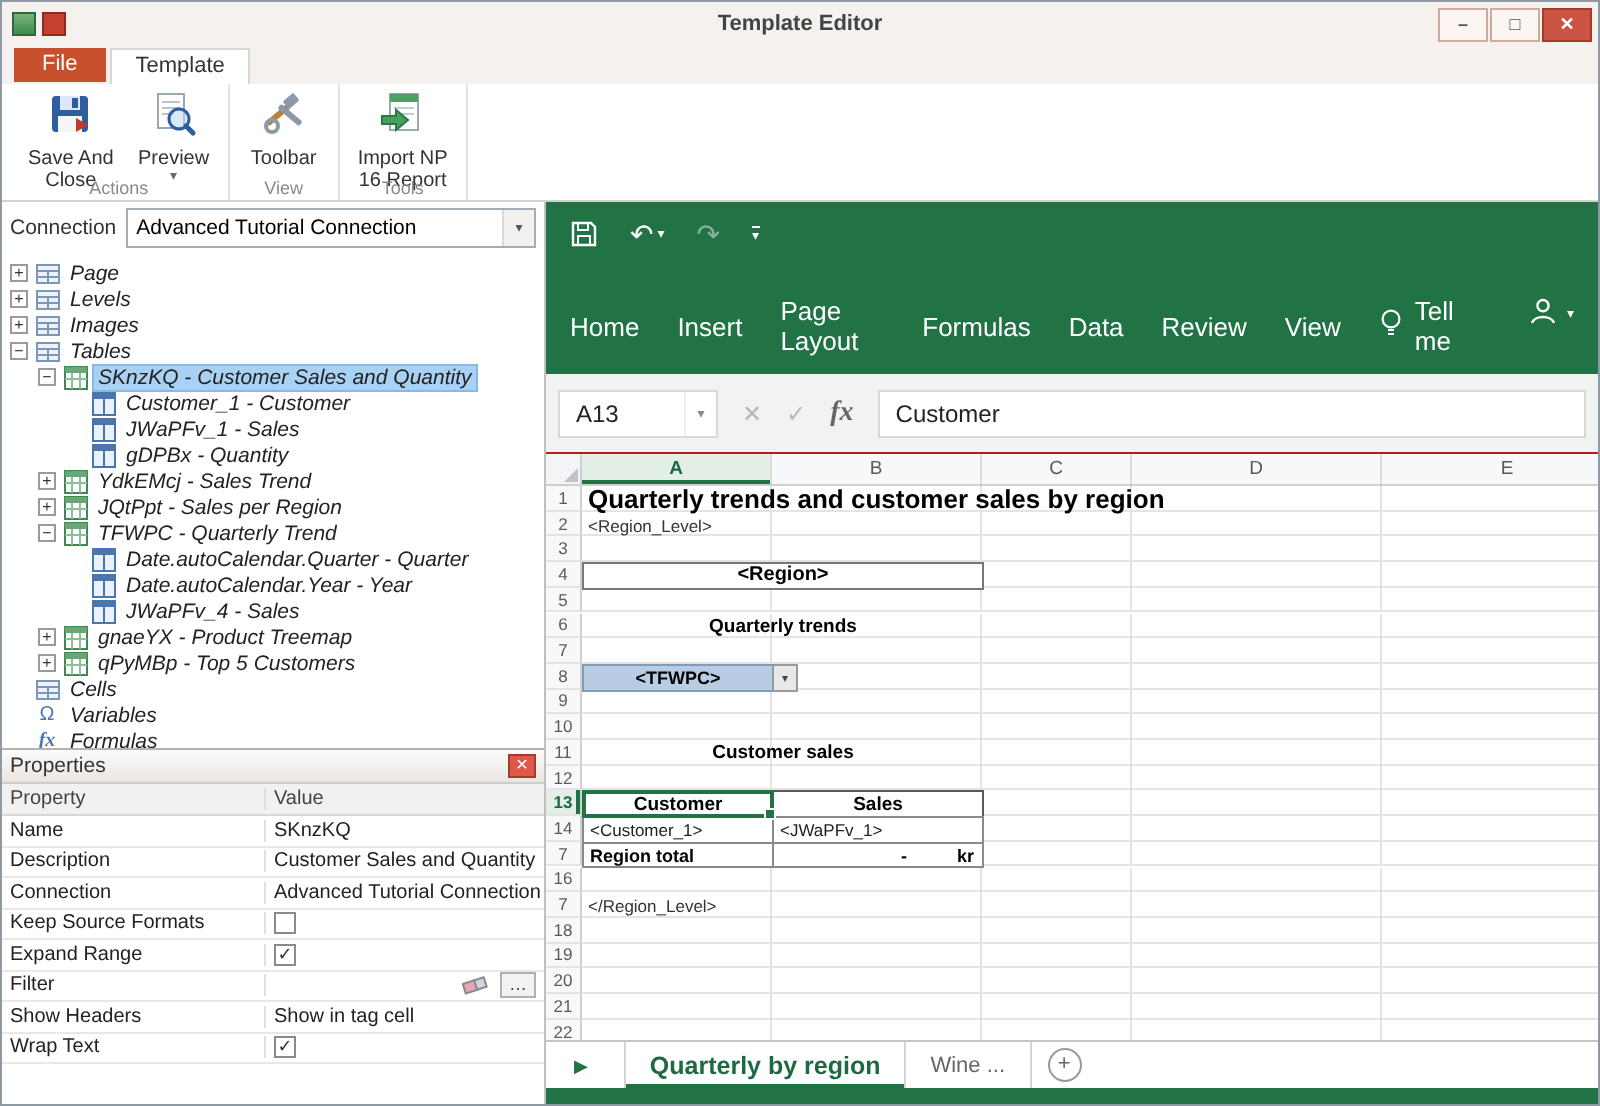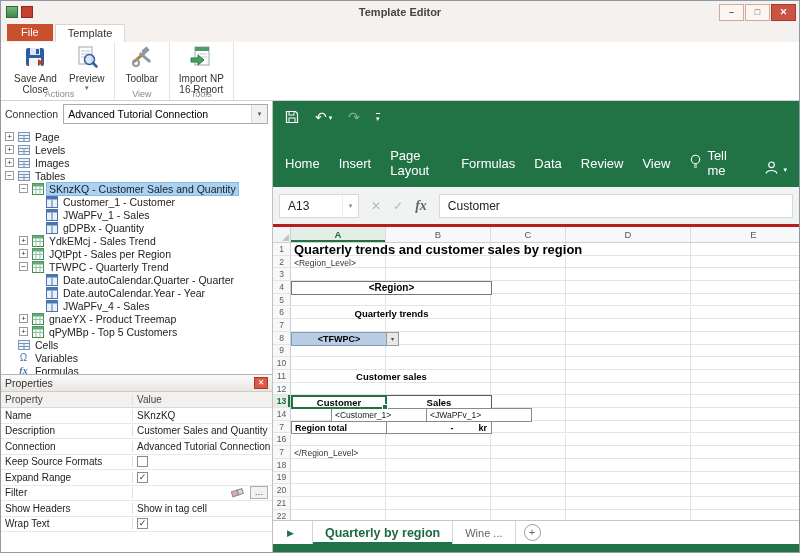--- a/index.html
+++ b/index.html
@@ -37,21 +37,21 @@
 #conn-arrow{margin-left:auto;width:16px;height:18px;background:#f2f1f0;border-left:1px solid #d9d9d9;display:flex;align-items:center;justify-content:center;font-size:7px;color:#555;}
 
 
 #tree{flex:1;overflow:hidden;padding-top:3px;}
 .trow{height:13px;display:flex;align-items:center;font-size:10.5px;white-space:nowrap;color:#222;}
 .texp{width:9px;height:9px;border:1px solid #9a9a9a;background:#fff;font-size:8px;line-height:7px;text-align:center;color:#333;margin-right:3px;flex:0 0 auto;}
 .tspacer{width:12px;flex:0 0 auto;}
 .ticon{width:13px;height:12px;margin-right:3px;flex:0 0 auto;display:flex;align-items:center;justify-content:center;}
 .ticon-omega{font-size:10px;line-height:10px;color:#4a76ad;}
 .ticon-fx{font-family:"Liberation Serif",serif;font-style:italic;font-size:10px;line-height:10px;color:#4a76ad;font-weight:bold;}
-.tlabel{padding:0 2px;}
+.tlabel{padding:0 2px;font-style:italic;}
 .trow.sel .tlabel{background:#a9d1f3;outline:1px solid #84b9e8;}
 
 
 #props{height:178px;border-top:1px solid #b5b2af;display:flex;flex-direction:column;flex:0 0 auto;font-size:10px;}
 #props-header{height:17px;background:linear-gradient(#fcfbfa,#e9e6e2);border-bottom:1px solid #d0cdc9;display:flex;align-items:center;padding:0 4px;font-size:10.5px;color:#333;}
 #props-close{margin-left:auto;width:14px;height:12px;background:#dd5848;border:1px solid #a83a2c;color:#fff;font-size:8px;line-height:10px;text-align:center;}
 #props-colhdr{height:16px;display:flex;background:#f2f1f0;border-bottom:1px solid #d8d8d8;color:#444;align-items:center;flex:0 0 auto;}
 .pcol1{width:132px;padding:0 4px;border-right:1px solid #e0e0e0;overflow:hidden;white-space:nowrap;}
 .pcol2{flex:1;padding:0 4px;display:flex;align-items:center;overflow:hidden;white-space:nowrap;}
 .prow{height:15.5px;display:flex;border-bottom:1px solid #e8e8e8;color:#222;align-items:center;}
@@ -61,27 +61,27 @@
 .pbtn-eraser{border:none;background:none;}
 
 
 #excel{flex:1;display:flex;flex-direction:column;min-width:0;background:#fff;}
 #xl-green{height:86px;background:#217346;color:#fff;padding:6px 12px 0;flex:0 0 auto;}
 #xl-qat{display:flex;align-items:center;gap:16px;height:20px;}
 .qat-item{display:flex;align-items:center;gap:2px;color:#fff;font-size:14px;line-height:14px;}
 .qat-dim{opacity:.45;}
 .qat-caret{font-size:7px;line-height:7px;}
 .qat-custom{border-top:1px solid #fff;padding-top:1px;font-size:7px;line-height:7px;}
-#xl-menu{display:flex;align-items:flex-end;gap:19px;margin-top:21px;font-size:13px;}
+#xl-menu{display:flex;align-items:flex-start;gap:19px;margin-top:21px;font-size:13px;}
 #menu-items{display:flex;align-items:center;gap:19px;}
 .menu-item{color:#fff;}
 #tellme{display:flex;align-items:center;gap:5px;color:#fff;}
 #xl-user{margin-left:auto;display:flex;align-items:center;gap:4px;}
 
-#xl-formula{height:40px;background:#f1f3f2;border-bottom:3px solid #b91c1c;display:flex;align-items:center;padding:0 6px;flex:0 0 auto;}
+#xl-formula{height:40px;background:#f1f3f2;border-bottom:1px solid #b91c1c;display:flex;align-items:center;padding:0 6px;flex:0 0 auto;}
 #name-box{width:80px;height:24px;background:#fff;border:1px solid #d9d9d9;display:flex;align-items:center;font-size:12px;padding-left:8px;color:#222;}
 #name-arrow{margin-left:auto;width:16px;height:22px;display:flex;align-items:center;justify-content:center;font-size:7px;color:#888;border-left:1px solid #eee;}
 #fb-btns{display:flex;align-items:center;gap:12px;padding:0 12px;color:#b8b8b8;font-size:12px;}
 #fx-btn{color:#666;font-family:"Liberation Serif",serif;font-style:italic;font-size:14px;font-weight:bold;}
 #formula-input{flex:1;height:24px;background:#fff;border:1px solid #d9d9d9;display:flex;align-items:center;padding-left:8px;font-size:12px;color:#222;}
 
 #col-hdrs{height:16px;display:flex;background:#f7f8f9;border-bottom:1px solid #cfcfcf;flex:0 0 auto;font-size:9.5px;color:#5a5a5a;}
 #corner{width:18px;border-right:1px solid #cfcfcf;position:relative;background:#f3f4f5;flex:0 0 auto;}
 #corner:after{content:"";position:absolute;right:1px;bottom:1px;border-style:solid;border-width:0 0 7px 7px;border-color:transparent transparent #c0c4c8 transparent;}
 .col-hdr{display:flex;align-items:center;justify-content:center;border-right:1px solid #dcdcdc;flex:0 0 auto;}
@@ -94,21 +94,21 @@
 .gcell{border-right:1px solid #e4e4e4;border-bottom:1px solid #e4e4e4;flex:0 0 auto;}
 .ov{position:absolute;display:flex;align-items:center;}
 .c-title{font-size:13px;font-weight:bold;color:#000;white-space:nowrap;padding-left:3px;z-index:3;}
 .c-tag{font-size:8.5px;color:#333;padding-left:3px;white-space:nowrap;z-index:3;}
 .c-region{font-size:10px;font-weight:bold;justify-content:center;border:1px solid #777;background:#fff;z-index:3;}
 .c-heading{font-size:9.5px;font-weight:bold;justify-content:center;z-index:3;}
 .c-tfwpc{font-size:9px;font-weight:bold;justify-content:center;background:#b8cce4;border:1px solid #7f9db9;z-index:3;}
 .c-thead{font-size:9.5px;font-weight:bold;justify-content:center;border:1px solid #595959;background:#fff;z-index:3;}
 .c-active{border:2px solid #217346;z-index:4;}
 .c-active:after{content:"";position:absolute;right:-3px;bottom:-3px;width:4px;height:4px;background:#217346;border:1px solid #fff;}
-.c-tcell{font-size:8.5px;color:#222;padding-left:3px;border:1px solid #8a8a8a;background:#fff;z-index:3;white-space:nowrap;margin-left:40px;}
+.c-tcell{font-size:8.5px;color:#222;padding-left:3px;border:1px solid #8a8a8a;background:#fff;z-index:3;white-space:nowrap;}
 .c-total{font-size:9px;font-weight:bold;padding-left:3px;border:1px solid #8a8a8a;background:#fff;z-index:3;}
 .c-money{font-size:9px;font-weight:bold;justify-content:flex-end;padding-right:4px;border:1px solid #8a8a8a;background:#fff;white-space:pre;z-index:3;}
 .tf-drop{position:absolute;width:13px;display:flex;align-items:center;justify-content:center;background:#e8e8e8;border:1px solid #9a9a9a;font-size:6px;color:#444;z-index:3;}
 
 #sheet-bar{height:24px;border-top:1px solid #c6c6c6;display:flex;align-items:stretch;background:#fff;flex:0 0 auto;font-size:12px;}
 #tab-nav{display:flex;align-items:center;padding:0 18px 0 14px;color:#217346;font-size:9px;}
 .sheet-tab{display:flex;align-items:center;padding:0 12px;border-right:1px solid #d5d5d5;color:#666;font-size:11px;}
 .sheet-tab.active{color:#1d6a42;font-weight:bold;font-size:12.5px;border-left:1px solid #d5d5d5;box-shadow:inset 0 -2px 0 #217346;background:#fff;}
 #add-sheet{width:17px;height:17px;border:1px solid #9a9a9a;border-radius:50%;align-self:center;margin-left:8px;display:flex;align-items:center;justify-content:center;color:#666;font-size:11px;line-height:11px;flex:0 0 auto;}
 #bottom-strip{height:8px;background:#217346;flex:0 0 auto;}

